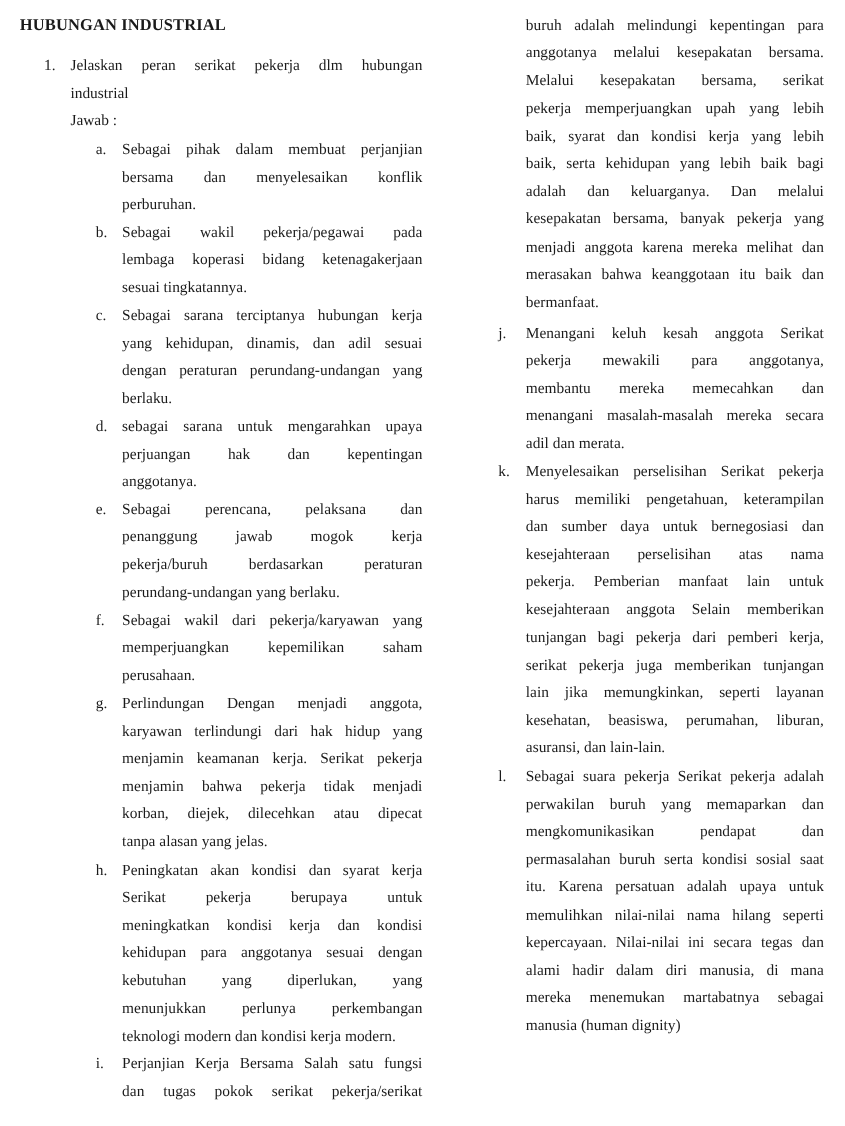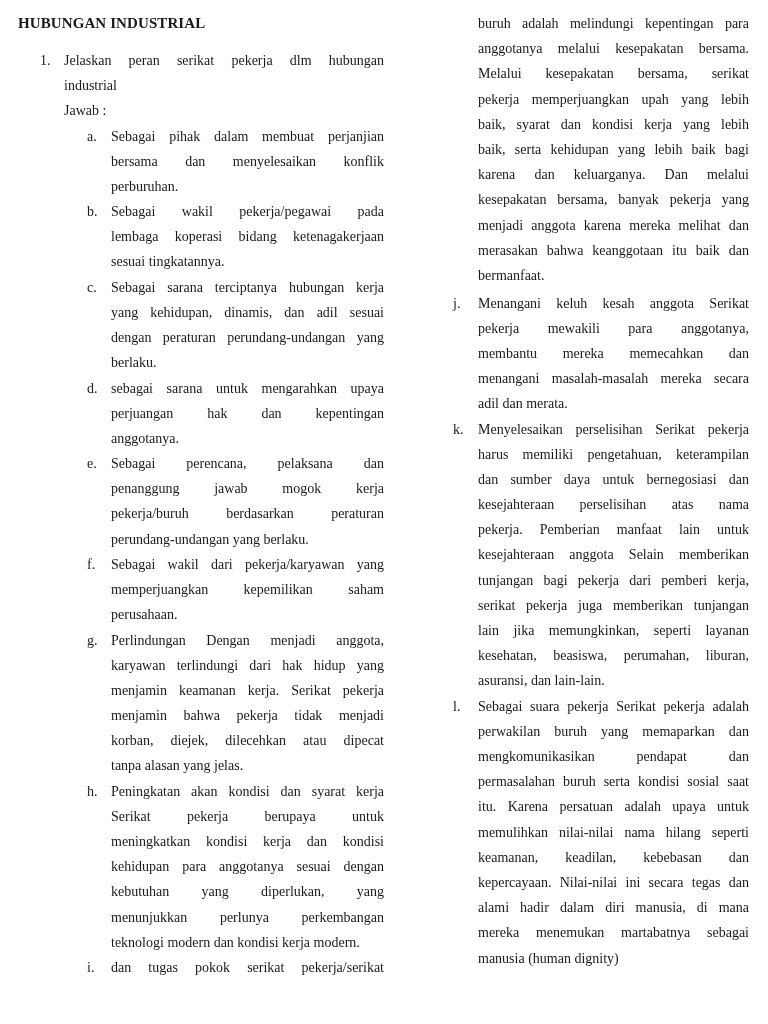--- a/index.html
+++ b/index.html
@@ -86,32 +86,33 @@
         <span class="ln jl">Peningkatan akan kondisi dan syarat kerja</span>
         <span class="ln jl">Serikat pekerja berupaya untuk</span>
         <span class="ln jl">meningkatkan kondisi kerja dan kondisi</span>
         <span class="ln jl">kehidupan para anggotanya sesuai dengan</span>
         <span class="ln jl">kebutuhan yang diperlukan, yang</span>
         <span class="ln jl">menunjukkan perlunya perkembangan</span>
         <span class="ln last">teknologi modern dan kondisi kerja modern.</span>
       </div>
       <div class="marker" style="left: 87px; top: 955.1px;">i.</div>
       <div class="para" style="left: 111px; top: 955.1px; width: 273px;">
+        <span class="ln jl">Perjanjian Kerja Bersama Salah satu fungsi</span>
         <span class="ln jl">dan tugas pokok serikat pekerja/serikat</span>
       </div>
     </div>
 
   <div id="right-cont" class="para" style="left:478px; top:11px; width:271px;">
       <span class="ln jl">buruh adalah melindungi kepentingan para</span>
       <span class="ln jl">anggotanya melalui kesepakatan bersama.</span>
       <span class="ln jl">Melalui kesepakatan bersama, serikat</span>
       <span class="ln jl">pekerja memperjuangkan upah yang lebih</span>
       <span class="ln jl">baik, syarat dan kondisi kerja yang lebih</span>
       <span class="ln jl">baik, serta kehidupan yang lebih baik bagi</span>
-      <span class="ln jl">karena dan keluarganya. Dan melalui</span>
+      <span class="ln jl">adalah dan keluarganya. Dan melalui</span>
       <span class="ln jl">kesepakatan bersama, banyak pekerja yang</span>
       <span class="ln jl">menjadi anggota karena mereka melihat dan</span>
       <span class="ln jl">merasakan bahwa keanggotaan itu baik dan</span>
       <span class="ln last">bermanfaat.</span>
     </div>
 
   <div id="right-items">
       <div class="marker" style="left: 453px; top: 290.5px;">j.</div>
       <div class="para" style="left: 478px; top: 290.5px; width: 271px;">
         <span class="ln jl">Menangani keluh kesah anggota Serikat</span>
@@ -135,21 +136,20 @@
         <span class="ln last">asuransi, dan lain-lain.</span>
       </div>
       <div class="marker" style="left: 453px; top: 693.7px;">l.</div>
       <div class="para" style="left: 478px; top: 693.7px; width: 271px;">
         <span class="ln jl">Sebagai suara pekerja Serikat pekerja adalah</span>
         <span class="ln jl">perwakilan buruh yang memaparkan dan</span>
         <span class="ln jl">mengkomunikasikan pendapat dan</span>
         <span class="ln jl">permasalahan buruh serta kondisi sosial saat</span>
         <span class="ln jl">itu. Karena persatuan adalah upaya untuk</span>
         <span class="ln jl">memulihkan nilai-nilai nama hilang seperti</span>
-        <span class="ln jl">keamanan, keadilan, kebebasan dan</span>
         <span class="ln jl">kepercayaan. Nilai-nilai ini secara tegas dan</span>
         <span class="ln jl">alami hadir dalam diri manusia, di mana</span>
         <span class="ln jl">mereka menemukan martabatnya sebagai</span>
         <span class="ln last">manusia (human dignity)</span>
       </div>
     </div>
 
 </div>
 
 </body></html>

